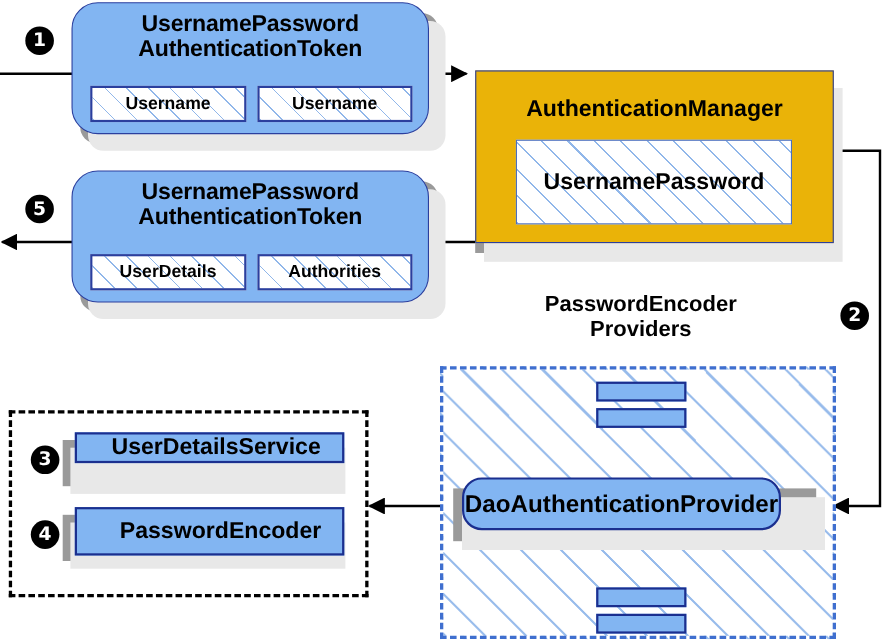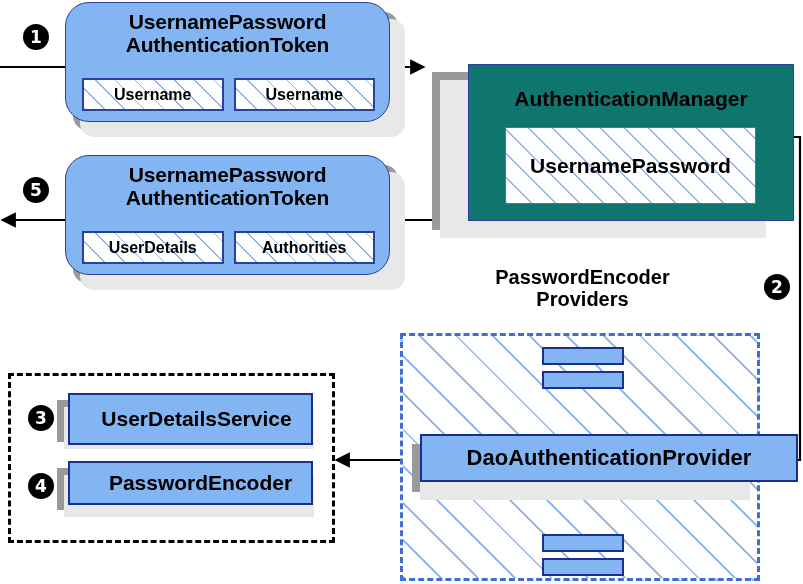--- a/index.html
+++ b/index.html
@@ -67,24 +67,23 @@
     display: flex;
     align-items: center;
     justify-content: center;
     font-size: 16px;
     font-weight: bold;
     color: #000;
   }
 
   
   .sq-card {
-    background: #0f766e;
+    background: #eab308;
     border: 1.6px solid #2b3f9e;
     box-sizing: border-box;
-    margin-left: 36px;
   }
   .mgr-title {
     font-size: 21px;
     font-weight: bold;
     text-align: center;
     color: #000;
     padding-top: 22px;
   }
   .inner-hatch {
     position: absolute;
@@ -251,31 +250,31 @@
 
   <div class="abs step-bullet" style="left:764px; top:274px;">2</div>
 
   <div class="abs dash-blue-hatch" style="left:400px; top:333px; width:360px; height:248px;"></div>
 
   <div class="abs mini-bar" style="left:542px; top:347px; width:82px; height:18px;"></div>
   <div class="abs mini-bar" style="left:542px; top:371px; width:82px; height:18px;"></div>
 
   <div class="abs shadow-dark" style="left:412px; top:444px; width:330px; height:48px;"></div>
   <div class="abs shadow-light" style="left:420px; top:452px; width:330px; height:48px;"></div>
-  <div class="abs bar-node" style="left:420px; top:434px; width:378px; height:48px;">DaoAuthenticationProvider</div>
+  <div class="abs bar-node" style="left:420px; top:434px; width:290px; height:48px;border-radius:18px;">DaoAuthenticationProvider</div>
 
   <div class="abs mini-bar" style="left:542px; top:534px; width:82px; height:18px;"></div>
   <div class="abs mini-bar" style="left:542px; top:558px; width:82px; height:18px;"></div>
 
   <div class="abs dash-black" style="left:8px; top:373px; width:327px; height:170px;"></div>
 
   <div class="abs step-bullet" style="left:28px; top:405px;">3</div>
   <div class="abs step-bullet" style="left:28px; top:473px;">4</div>
 
   <div class="abs shadow-dark" style="left:57px; top:400px; width:250px; height:42px;"></div>
   <div class="abs shadow-light" style="left:64px; top:407px; width:250px; height:42px;"></div>
-  <div class="abs bar-node" style="left:68px; top:393px; width:245px; height:52px; font-size:21px;padding-left:12px;">UserDetailsService</div>
+  <div class="abs bar-node" style="left:68px; top:393px; width:245px; height:28px; font-size:21px;padding-left:12px;">UserDetailsService</div>
 
   <div class="abs shadow-dark" style="left:57px; top:468px; width:250px; height:42px;"></div>
   <div class="abs shadow-light" style="left:64px; top:475px; width:250px; height:42px;"></div>
   <div class="abs bar-node" style="left:68px; top:461px; width:245px; height:44px; font-size:21px;padding-left:20px;">PasswordEncoder</div>
 
 </div>
 
 </body></html>

